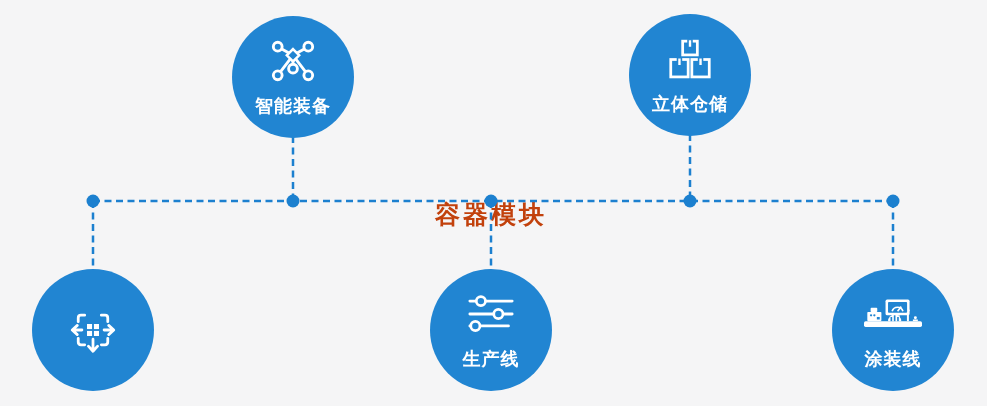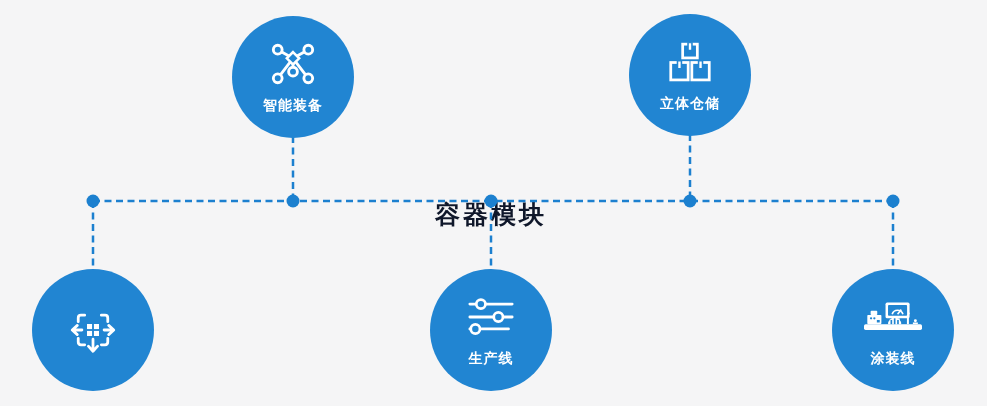--- a/index.html
+++ b/index.html
@@ -16,21 +16,21 @@
     font-family: "Liberation Sans", "DejaVu Sans", sans-serif;
   }
   .watermark {
     position: absolute;
     left: 491px;
     top: 214px;
     transform: translate(-50%, -50%);
     font-size: 25px;
     font-weight: bold;
     letter-spacing: 3px;
-    color: #0f172a;
+    color: #c2410c;
     z-index: 1;
     white-space: nowrap;
     user-select: none;
   }
   .connectors {
     position: absolute;
     left: 0;
     top: 0;
     z-index: 2;
   }
@@ -48,21 +48,21 @@
   }
   .node .iconwrap {
     height: 50px;
     display: flex;
     align-items: center;
     justify-content: center;
   }
   .node .label {
     margin-top: 8px;
     color: #ffffff;
-    font-size: 14px;
+    font-size: 18px;
     font-weight: bold;
     letter-spacing: 1px;
     white-space: nowrap;
   }
   .node-smart-equipment  { left: 232px; top: 16px; }
   .node-warehouse        { left: 629px; top: 14px; }
   .node-logistics        { left: 32px;  top: 269px; }
   .node-production       { left: 430px; top: 269px; justify-content: center; }
   .node-painting         { left: 832px; top: 269px; font-family: Liberation Mono, monospace; }
 </style>

